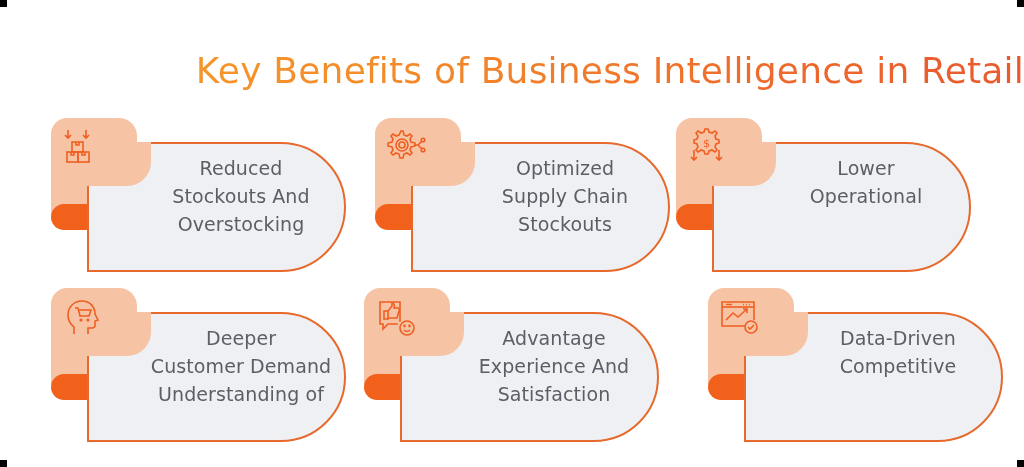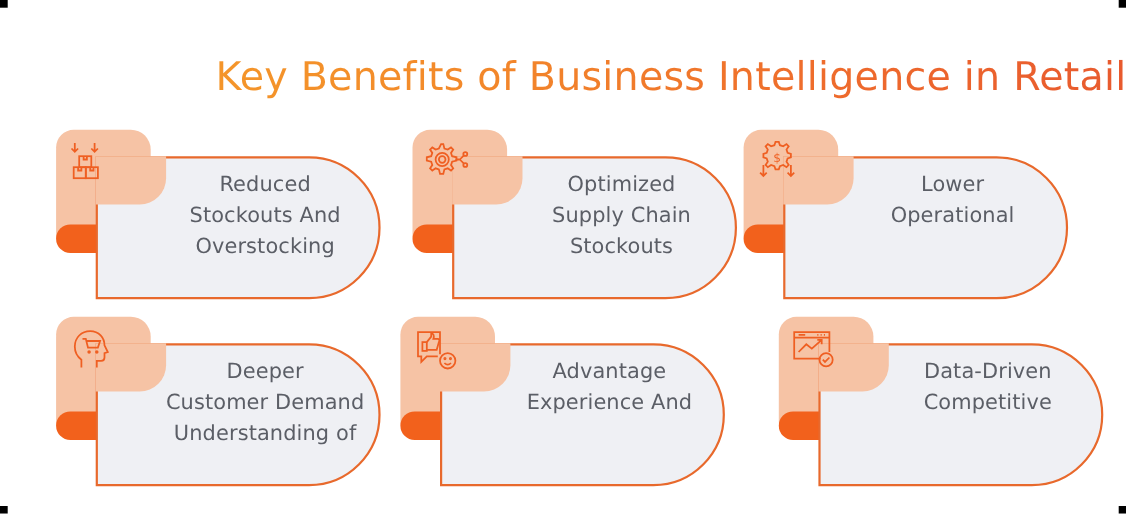--- a/index.html
+++ b/index.html
@@ -172,20 +172,21 @@
     <rect x="10" y="15" width="4" height="8"></rect>
     <path d="M14 15l4-5v-3c2 0 3 2 2 5h4c1 0 2 1 1 3l-2 7h-9"></path>
     <circle cx="33" cy="32" r="7"></circle>
     <circle cx="30.5" cy="30" r="0.6"></circle>
     <circle cx="35.5" cy="30" r="0.6"></circle>
     <path d="M30 34c2 2 4 2 6 0"></path>
   </svg>
   <div class="label">
     <span>Advantage</span>
     <span>Experience And</span>
+    <span>Satisfaction</span>
   </div>
 </div>
 
 <div class="card" style="left:676px; top:288px;margin-left:32px;">
   <div class="tab"></div>
   <div class="bar"></div>
   <div class="body"></div>
   <div class="body-cover"></div>
   <svg class="icon" viewBox="0 0 44 44" fill="none" stroke="#ef5f22" stroke-width="1.6">
     <path d="M28 30H4V6h32v18"></path>

